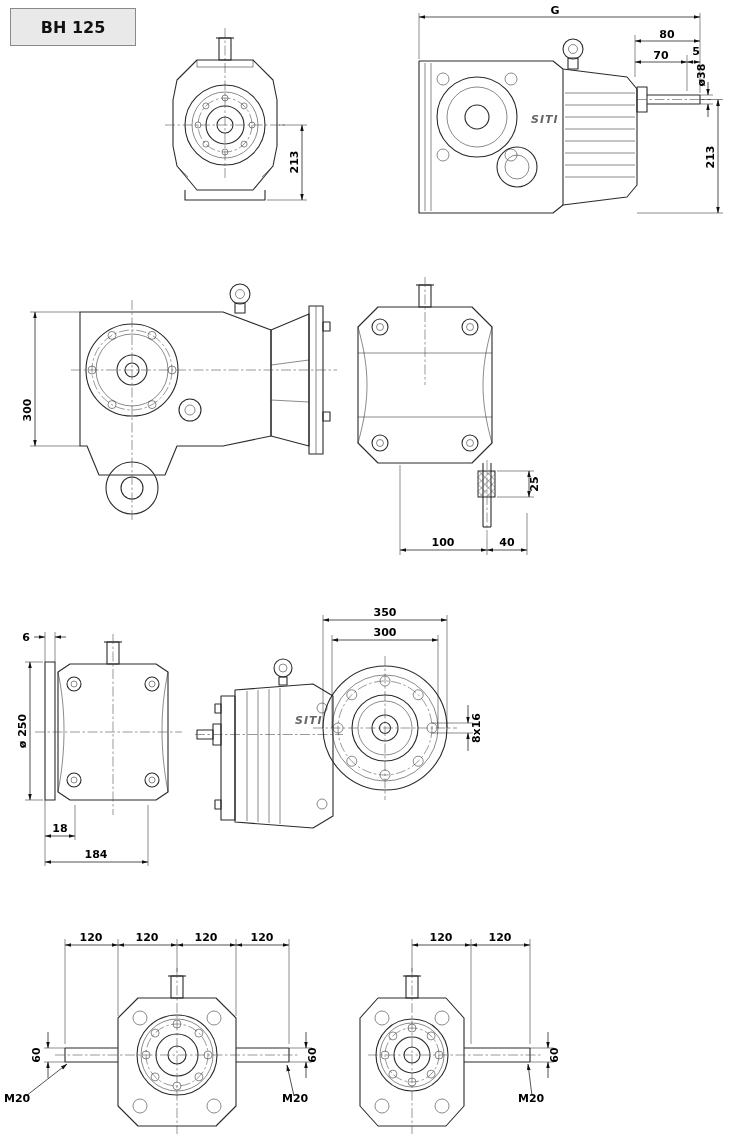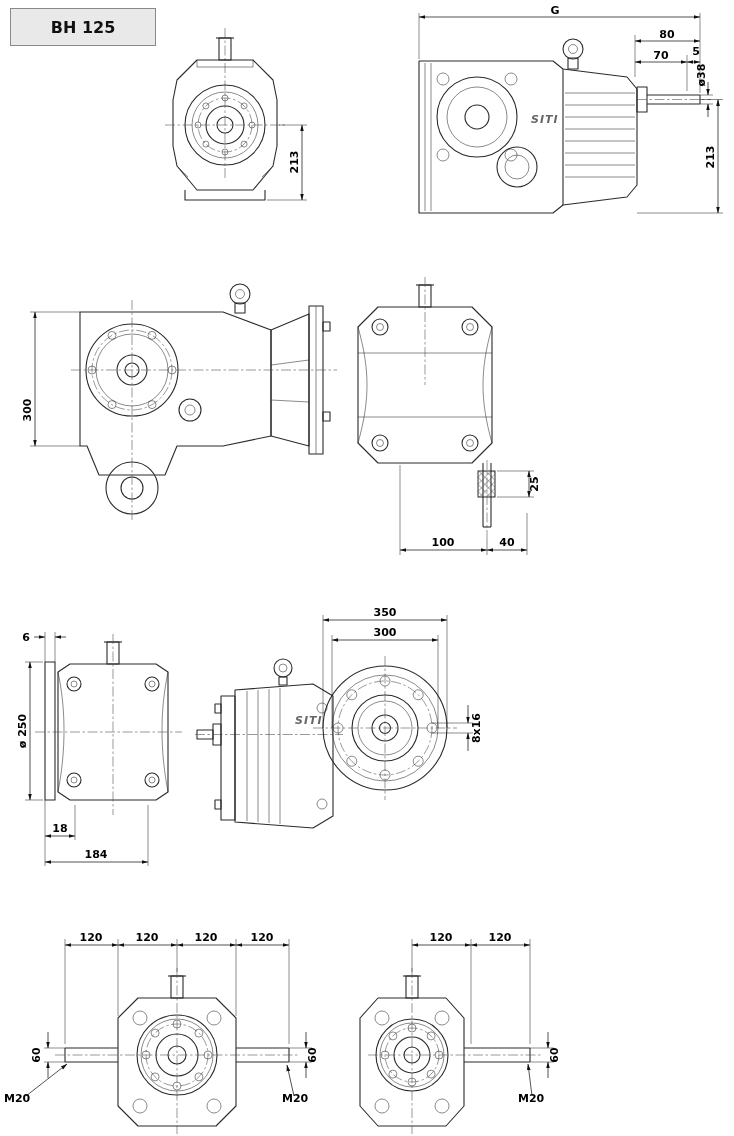--- a/index.html
+++ b/index.html
@@ -1,19 +1,19 @@
 <!DOCTYPE html>
 <html><head>
 <meta charset="utf-8">
 <style>
   * { margin:0; padding:0; box-sizing:border-box; }
   html,body { width:734px; height:1136px; background:#ffffff;
     font-family:"DejaVu Sans", sans-serif; position:relative; overflow:hidden; }
   .view { position:absolute; overflow:visible; }
-  .title-box { position:absolute; left:10px; top:8px; width:146px; height:38px;
+  .title-box { position:absolute; left:10px; top:8px; width:126px; height:38px;
     background:#e9e9e9; border:1px solid #8a8a8a; display:flex; align-items:center;
     justify-content:center; font-weight:bold; font-size:16px; color:#111; }
   svg { overflow:visible; }
   .ln   { fill:none; stroke:#2b2b2b; stroke-width:1.1; stroke-linejoin:round; }
   .thin { fill:none; stroke:#2b2b2b; stroke-width:0.55; }
   .cl   { fill:none; stroke:#555; stroke-width:0.6; stroke-dasharray:10 2.5 2.5 2.5; }
   .dim  { fill:none; stroke:#1a1a1a; stroke-width:0.75; }
   .ext  { fill:none; stroke:#1a1a1a; stroke-width:0.5; }
   .dtx  { font-size:11px; font-weight:bold; fill:#000; }
   .logo { font-size:11px; font-weight:bold; font-style:italic; fill:#666; letter-spacing:1px; }

